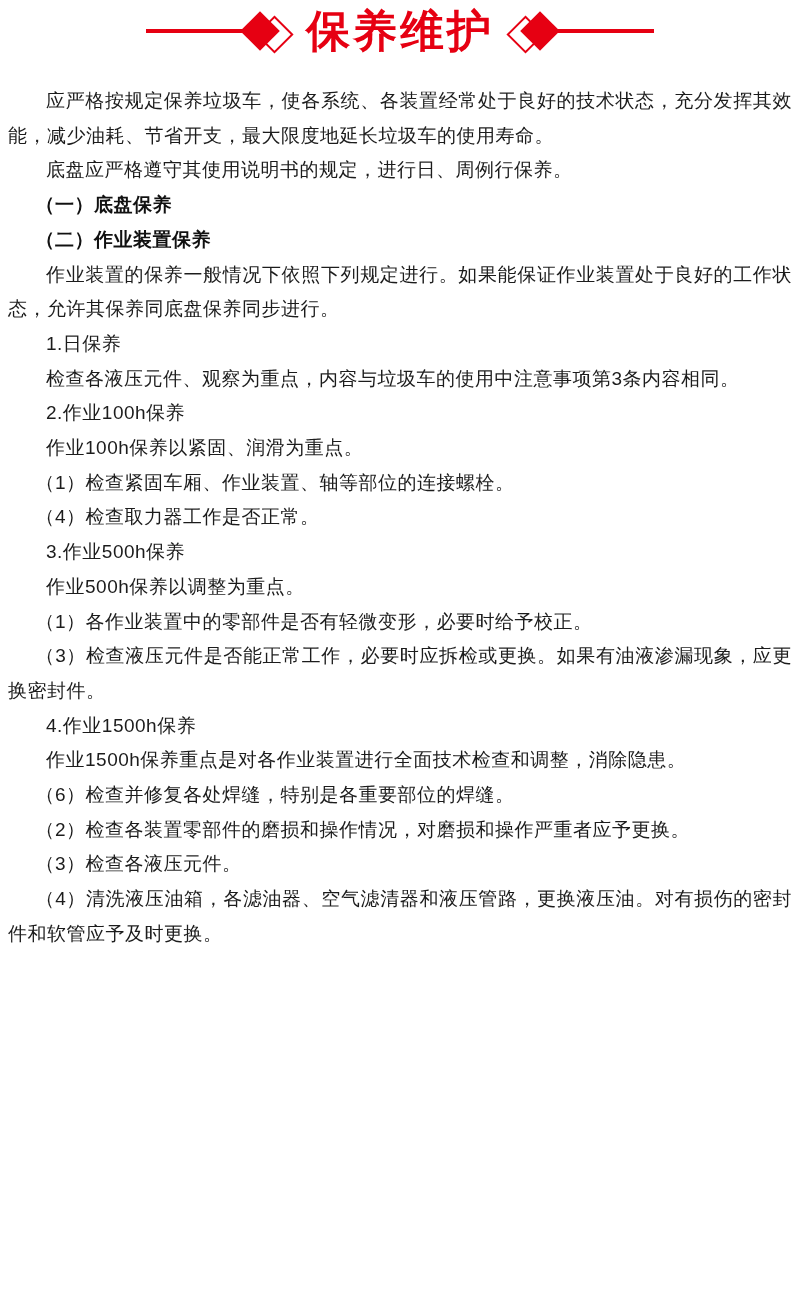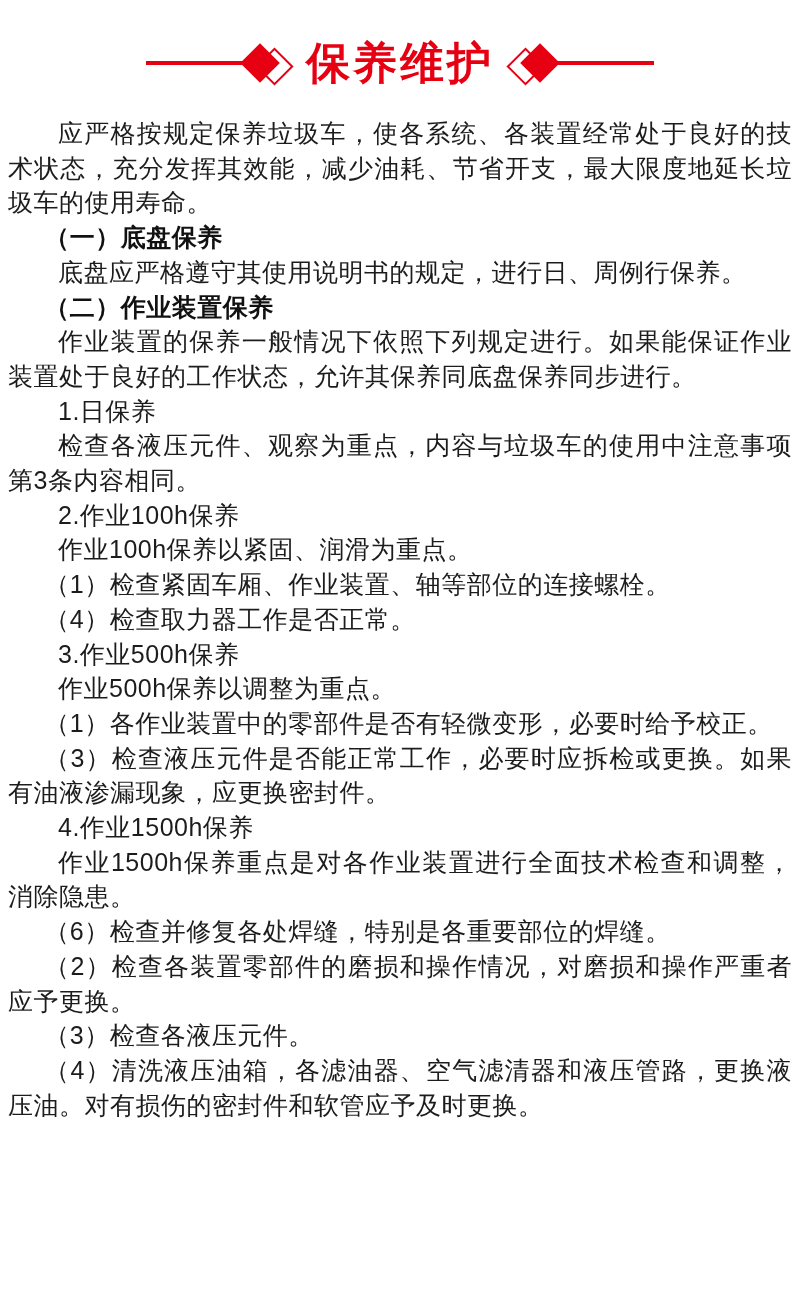--- a/index.html
+++ b/index.html
@@ -12,21 +12,20 @@
     font-family: "Liberation Sans", sans-serif;
   }
   .page {
     width: 800px;
     height: 1300px;
     box-sizing: border-box;
     background: #ffffff;
   }
   
   .title-row {
-    margin-top: 32px;
     height: 62px;
     display: flex;
     align-items: center;
     justify-content: center;
   }
   .rule {
     width: 100px;
     height: 4px;
     background: #e60012;
     flex: 0 0 auto;
@@ -67,21 +66,21 @@
     color: #e60012;
     white-space: nowrap;
   }
   
   .content {
     margin-top: 22px;
     padding: 0 8px;
   }
   .para {
     margin: 0;
-    font-size: 25px;
+    font-size: 19px;
     line-height: 34.7px;
     color: #1c1c1c;
     text-align: justify;
     text-indent: 2em;
     letter-spacing: 0.5px;
   }
   .para.heading {
     font-weight: bold;
     color: #111111;
   }
@@ -103,22 +102,22 @@
     <h1 class="doc-title">保养维护</h1>
     <span class="deco-right">
       <span class="diamond outline"></span>
       <span class="diamond filled"></span>
       <span class="rule"></span>
     </span>
   </header>
 
   <main class="content" id="content">
       <p class="para">应严格按规定保养垃圾车，使各系统、各装置经常处于良好的技术状态，充分发挥其效能，减少油耗、节省开支，最大限度地延长垃圾车的使用寿命。</p>
+      <p class="para">底盘应严格遵守其使用说明书的规定，进行日、周例行保养。</p>
       <p class="para heading paren-start">（一）底盘保养</p>
-      <p class="para">底盘应严格遵守其使用说明书的规定，进行日、周例行保养。</p>
       <p class="para heading paren-start">（二）作业装置保养</p>
       <p class="para">作业装置的保养一般情况下依照下列规定进行。如果能保证作业装置处于良好的工作状态，允许其保养同底盘保养同步进行。</p>
       <p class="para">1.日保养</p>
       <p class="para">检查各液压元件、观察为重点，内容与垃圾车的使用中注意事项第3条内容相同。</p>
       <p class="para">2.作业100h保养</p>
       <p class="para">作业100h保养以紧固、润滑为重点。</p>
       <p class="para paren-start">（1）检查紧固车厢、作业装置、轴等部位的连接螺栓。</p>
       <p class="para paren-start">（4）检查取力器工作是否正常。</p>
       <p class="para">3.作业500h保养</p>
       <p class="para">作业500h保养以调整为重点。</p>

